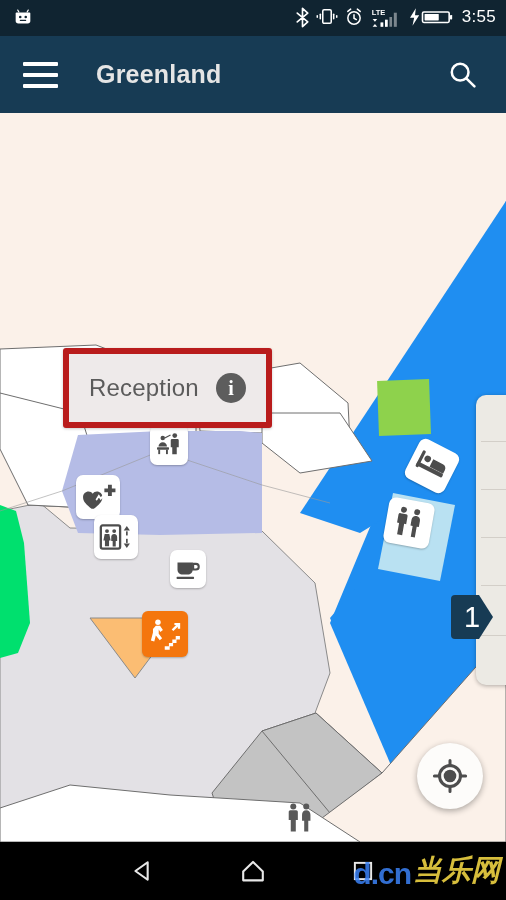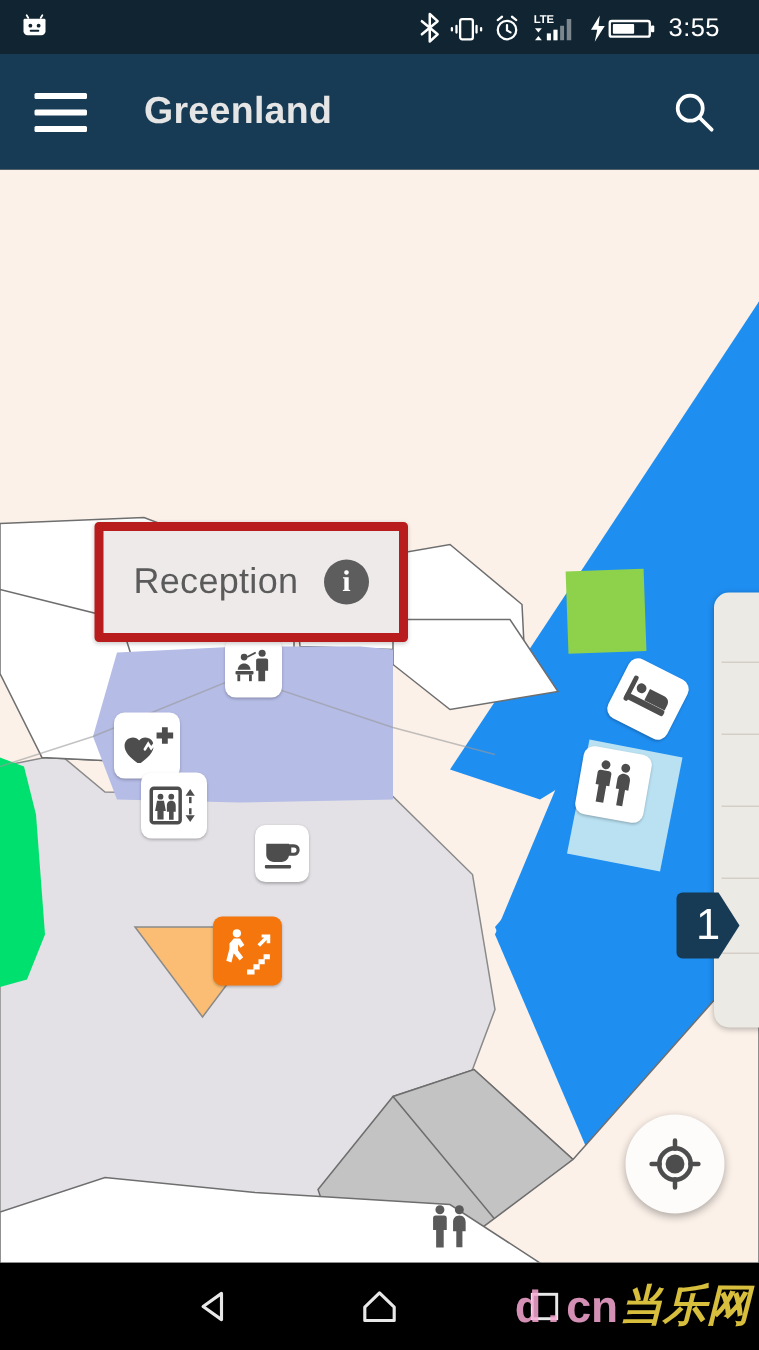--- a/index.html
+++ b/index.html
@@ -5,22 +5,22 @@
   * { margin:0; padding:0; box-sizing:border-box; }
   html,body { width:506px; height:900px; overflow:hidden;
     font-family:"Liberation Sans","DejaVu Sans",sans-serif; background:#000; }
 
   #phone { position:relative; width:506px; height:900px; overflow:hidden; }
 
   
   #statusbar { position:absolute; left:0; top:0; width:506px; height:36px;
     background:#102431; display:flex; align-items:center; }
   #sb-left { padding-left:12px; display:flex; align-items:center; }
-  #sb-right { margin-left:auto; display:flex; align-items:flex-end;
-    padding-right:26px; gap:6px; }
+  #sb-right { margin-left:auto; display:flex; align-items:flex-start;
+    padding-right:10px; gap:6px; }
   .sb-ico { display:block; }
   #sb-clock { color:#fff; font-size:17px; font-weight:400; letter-spacing:.3px;
     padding-left:2px; }
 
   
   #appbar { position:absolute; left:0; top:36px; width:506px; height:77px;
     background:#173b54; display:flex; align-items:center; z-index:40; }
   #menu-btn { width:64px; height:64px; margin-left:8px; display:flex;
     flex-direction:column; justify-content:center; align-items:center; gap:7px;
     cursor:pointer; }
@@ -72,22 +72,22 @@
     cursor:pointer; }
 
   
   #navbar { position:absolute; left:0; top:842px; width:506px; height:58px;
     background:#000; display:flex; align-items:center; justify-content:center;
     z-index:50; }
   .nav-btn { width:110px; height:58px; display:flex; align-items:center;
     justify-content:center; cursor:pointer; }
   #watermark { position:absolute; right:6px; top:9px; display:flex;
     align-items:flex-end; opacity:.85; pointer-events:none; }
-  #wm-text { color:#f9a8d4; font-size:30px; font-weight:700;
-    font-family:Liberation Mono, monospace; letter-spacing:-1px; }
+  #wm-text { color:#3b82f6; font-size:30px; font-weight:700;
+    font-family:Liberation Sans, sans-serif; letter-spacing:-1px; }
   #wm-cn { color:#fde047; font-size:29px; font-weight:700; margin-left:2px;
     font-family:"DejaVu Sans",sans-serif;font-style:italic; }
 </style>
 </head>
 <body>
 
 <div id="phone">
 
   <div id="statusbar">
     <div id="sb-left">

